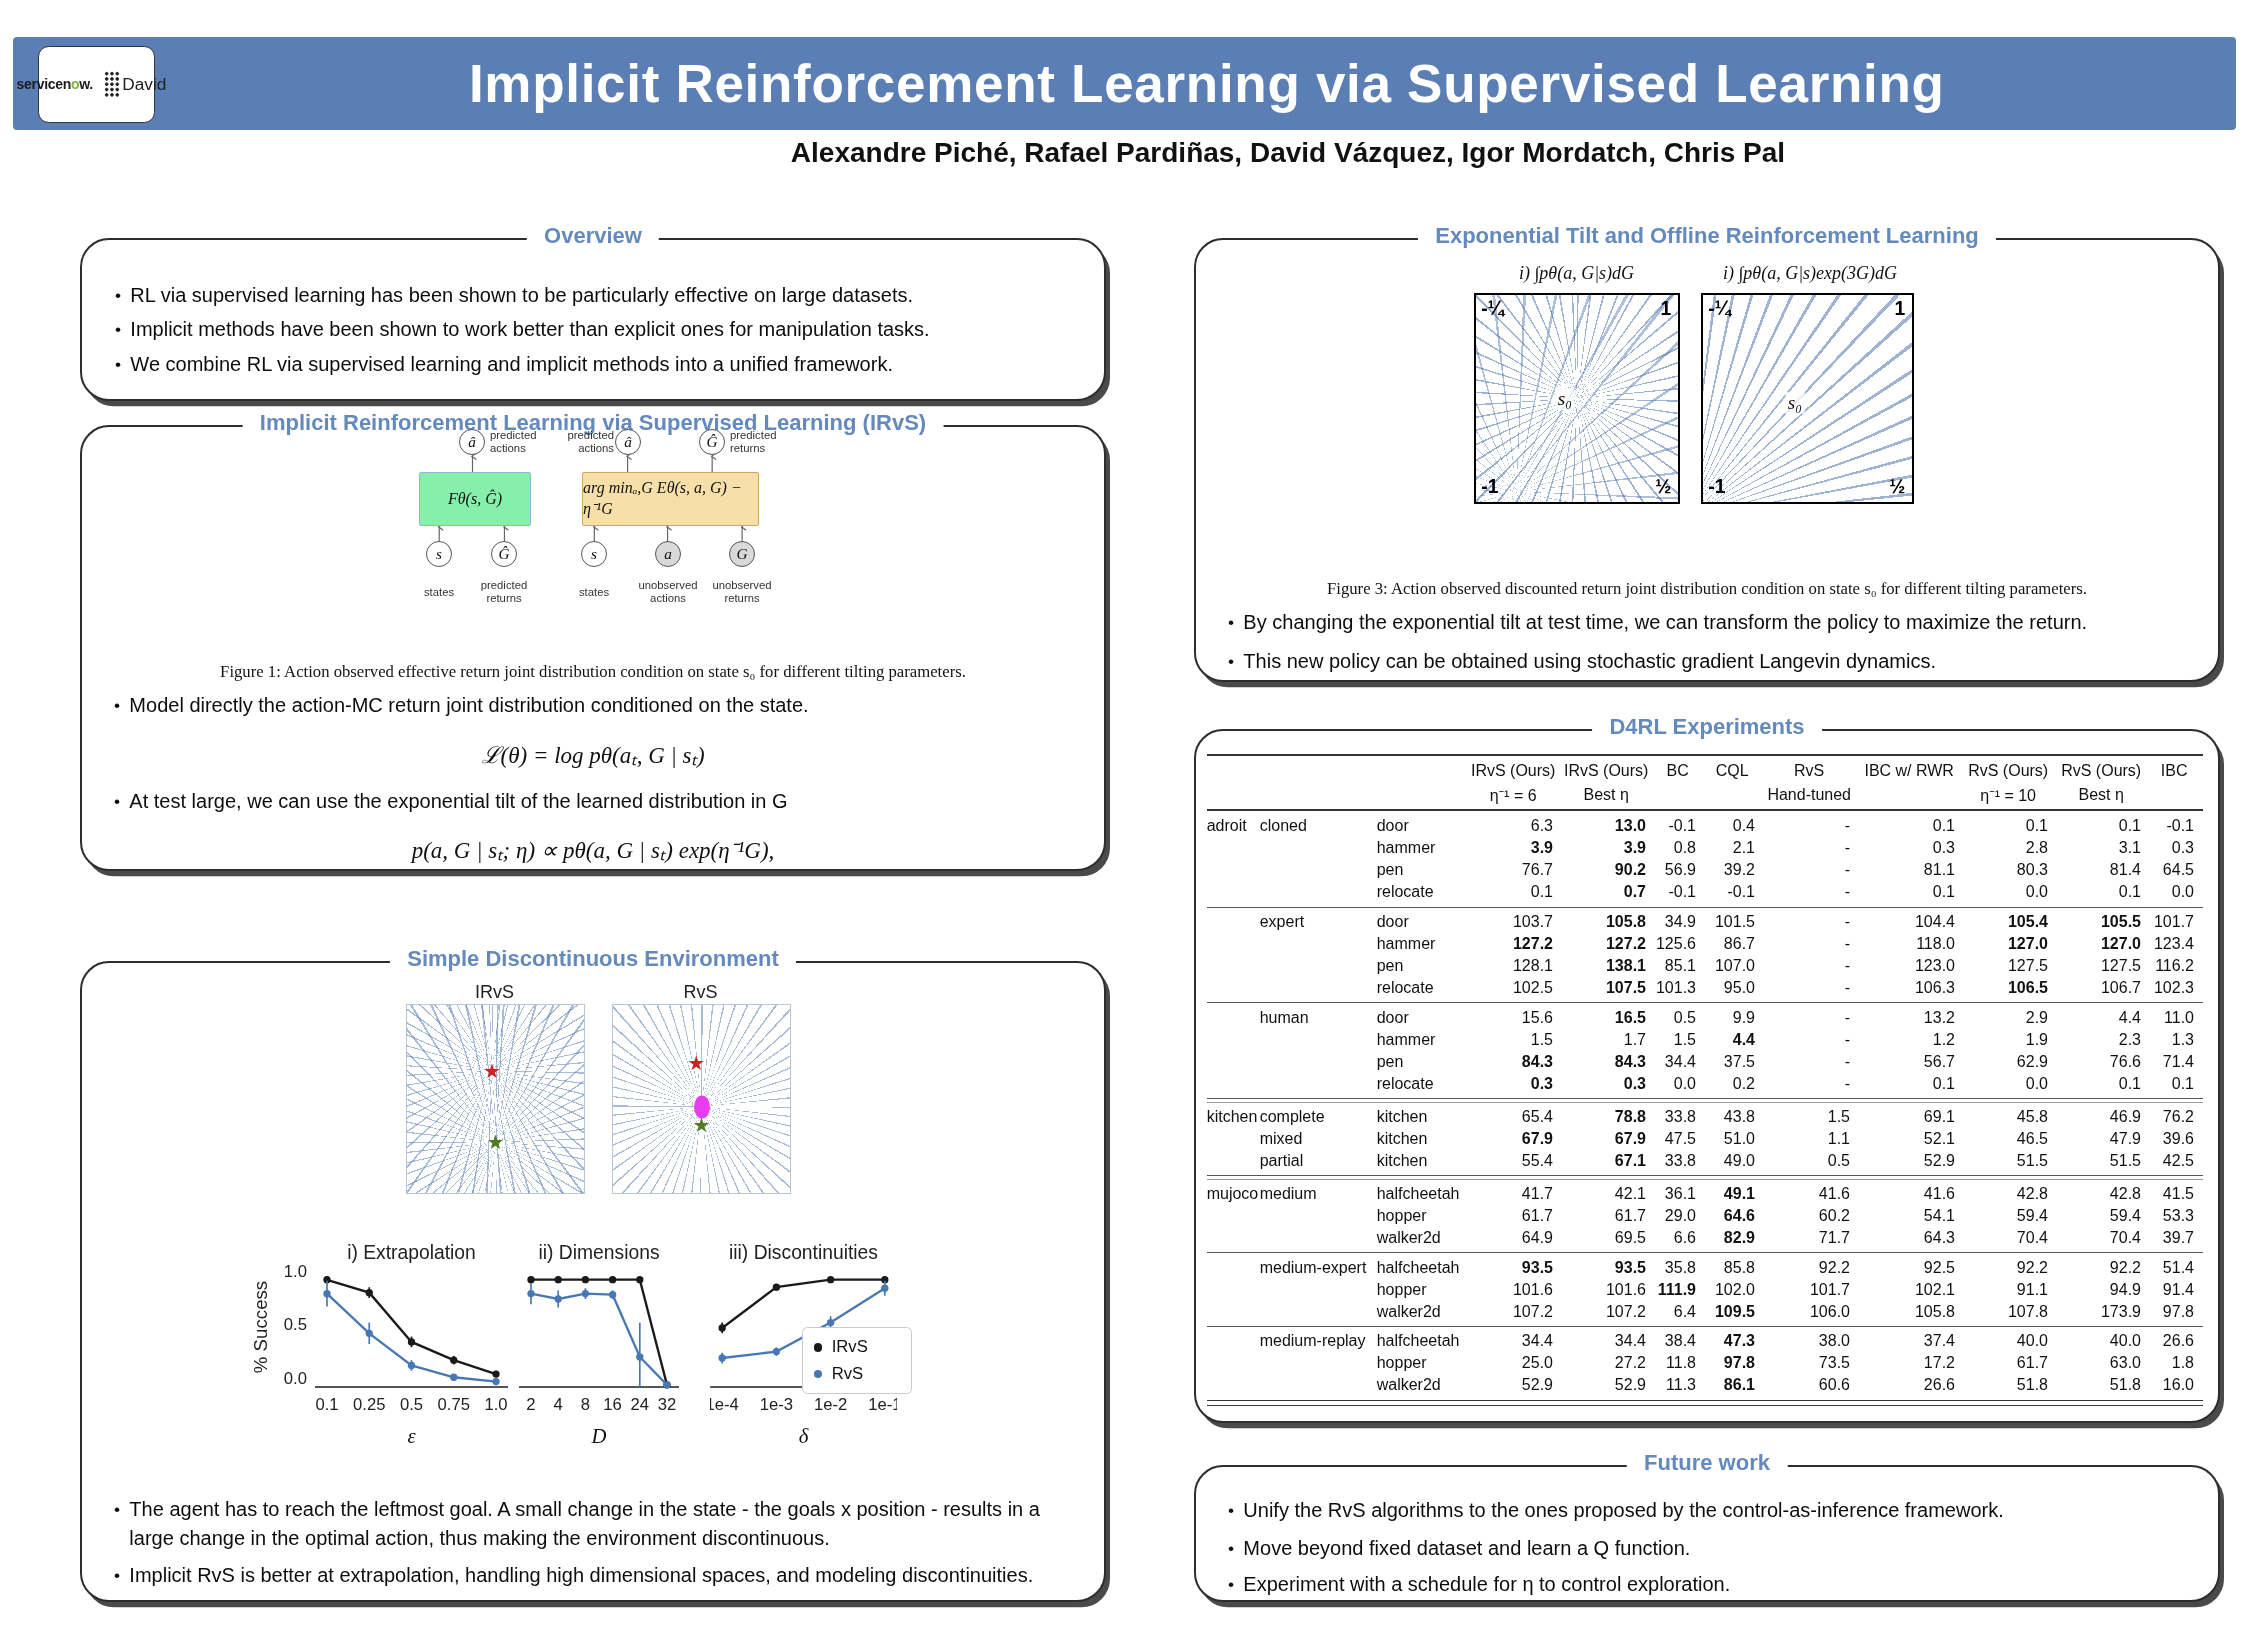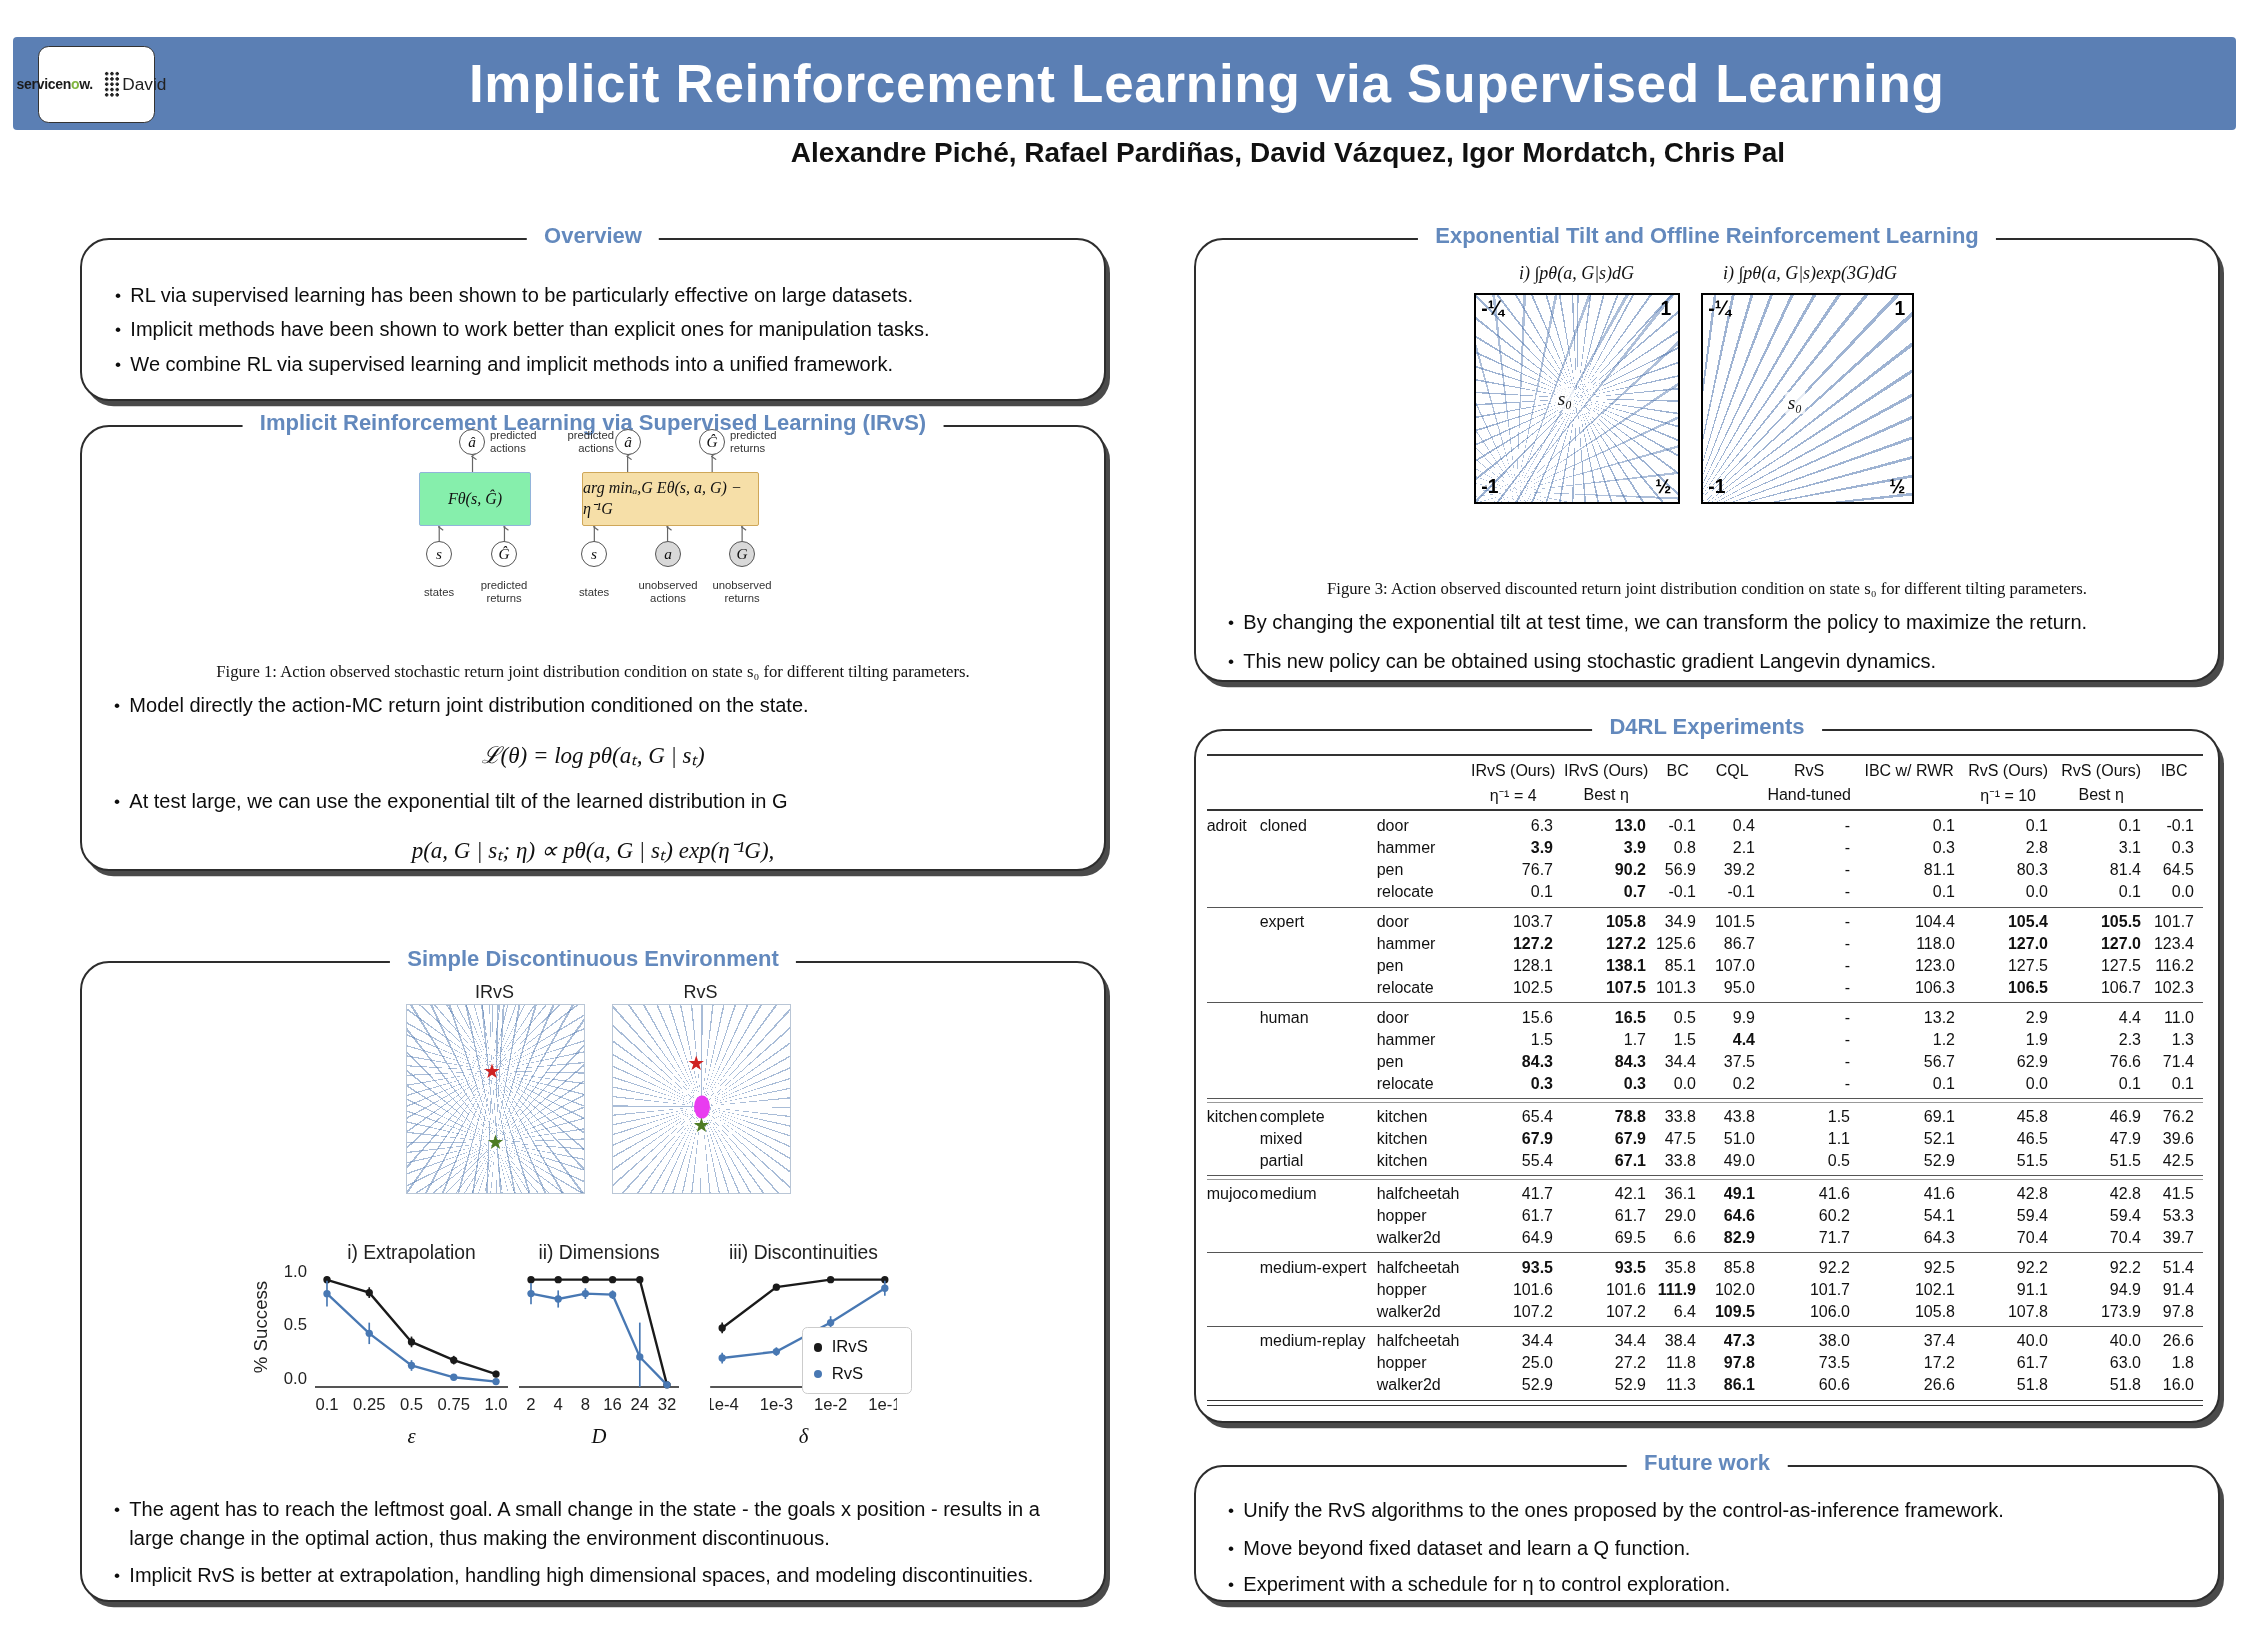--- a/index.html
+++ b/index.html
@@ -155,21 +155,21 @@
 
       <div class="f1-circ gray" style="left:586px;top:127px;">a</div>
       <div class="f1-lbl ctr" style="left:586px;top:152px;">unobserved
 actions</div>
 
       <div class="f1-circ gray" style="left:660px;top:127px;">G</div>
       <div class="f1-lbl ctr" style="left:660px;top:152px;">unobserved
 returns</div>
     </div>
 
-    <div class="caption abs" style="left:0;top:235px;">Figure 1: Action observed stochastic return joint distribution condition on state s₀ for different tilting parameters.</div>
+    <div class="caption abs" style="left:0;top:235px;">Figure 1: Action observed effective return joint distribution condition on state s₀ for different tilting parameters.</div>
 
     <div class="bullet abs" style="left:32px;top:264px;width:961px;">
         <span class="dot">•</span>
         <span>Model directly the action-MC return joint distribution conditioned on the state.</span>
       </div>
     <div class="eq abs" style="left:0;top:311px;">ℒ(θ) = log pθ(aₜ, G | sₜ)</div>
     <div class="bullet abs" style="left:32px;top:360px;width:961px;">
         <span class="dot">•</span>
         <span>At test large, we can use the exponential tilt of the learned distribution in G</span>
       </div>
@@ -373,21 +373,21 @@
           <span class="tc" style="width: 95px;">RvS</span>
           <span class="tc" style="width: 105px;">IBC w/ RWR</span>
           <span class="tc" style="width: 93px;">RvS (Ours)</span>
           <span class="tc" style="width: 93px;">RvS (Ours)</span>
           <span class="tc" style="width: 53px;">IBC</span>
         </div>
         <div class="trow thead">
           <span class="tc l" style="width: 53px;"></span>
           <span class="tc l" style="width: 117px;"></span>
           <span class="tc l" style="width: 90px;"></span>
-          <span class="tc" style="width: 93px;">η⁻¹ = 4</span>
+          <span class="tc" style="width: 93px;">η⁻¹ = 6</span>
           <span class="tc" style="width: 93px;">Best η</span>
           <span class="tc" style="width: 50px;"></span>
           <span class="tc" style="width: 59px;"></span>
           <span class="tc" style="width: 95px;">Hand-tuned</span>
           <span class="tc" style="width: 105px;"></span>
           <span class="tc" style="width: 93px;">η⁻¹ = 10</span>
           <span class="tc" style="width: 93px;">Best η</span>
           <span class="tc" style="width: 53px;"></span>
         </div>
         <div class="trule mid"></div>

